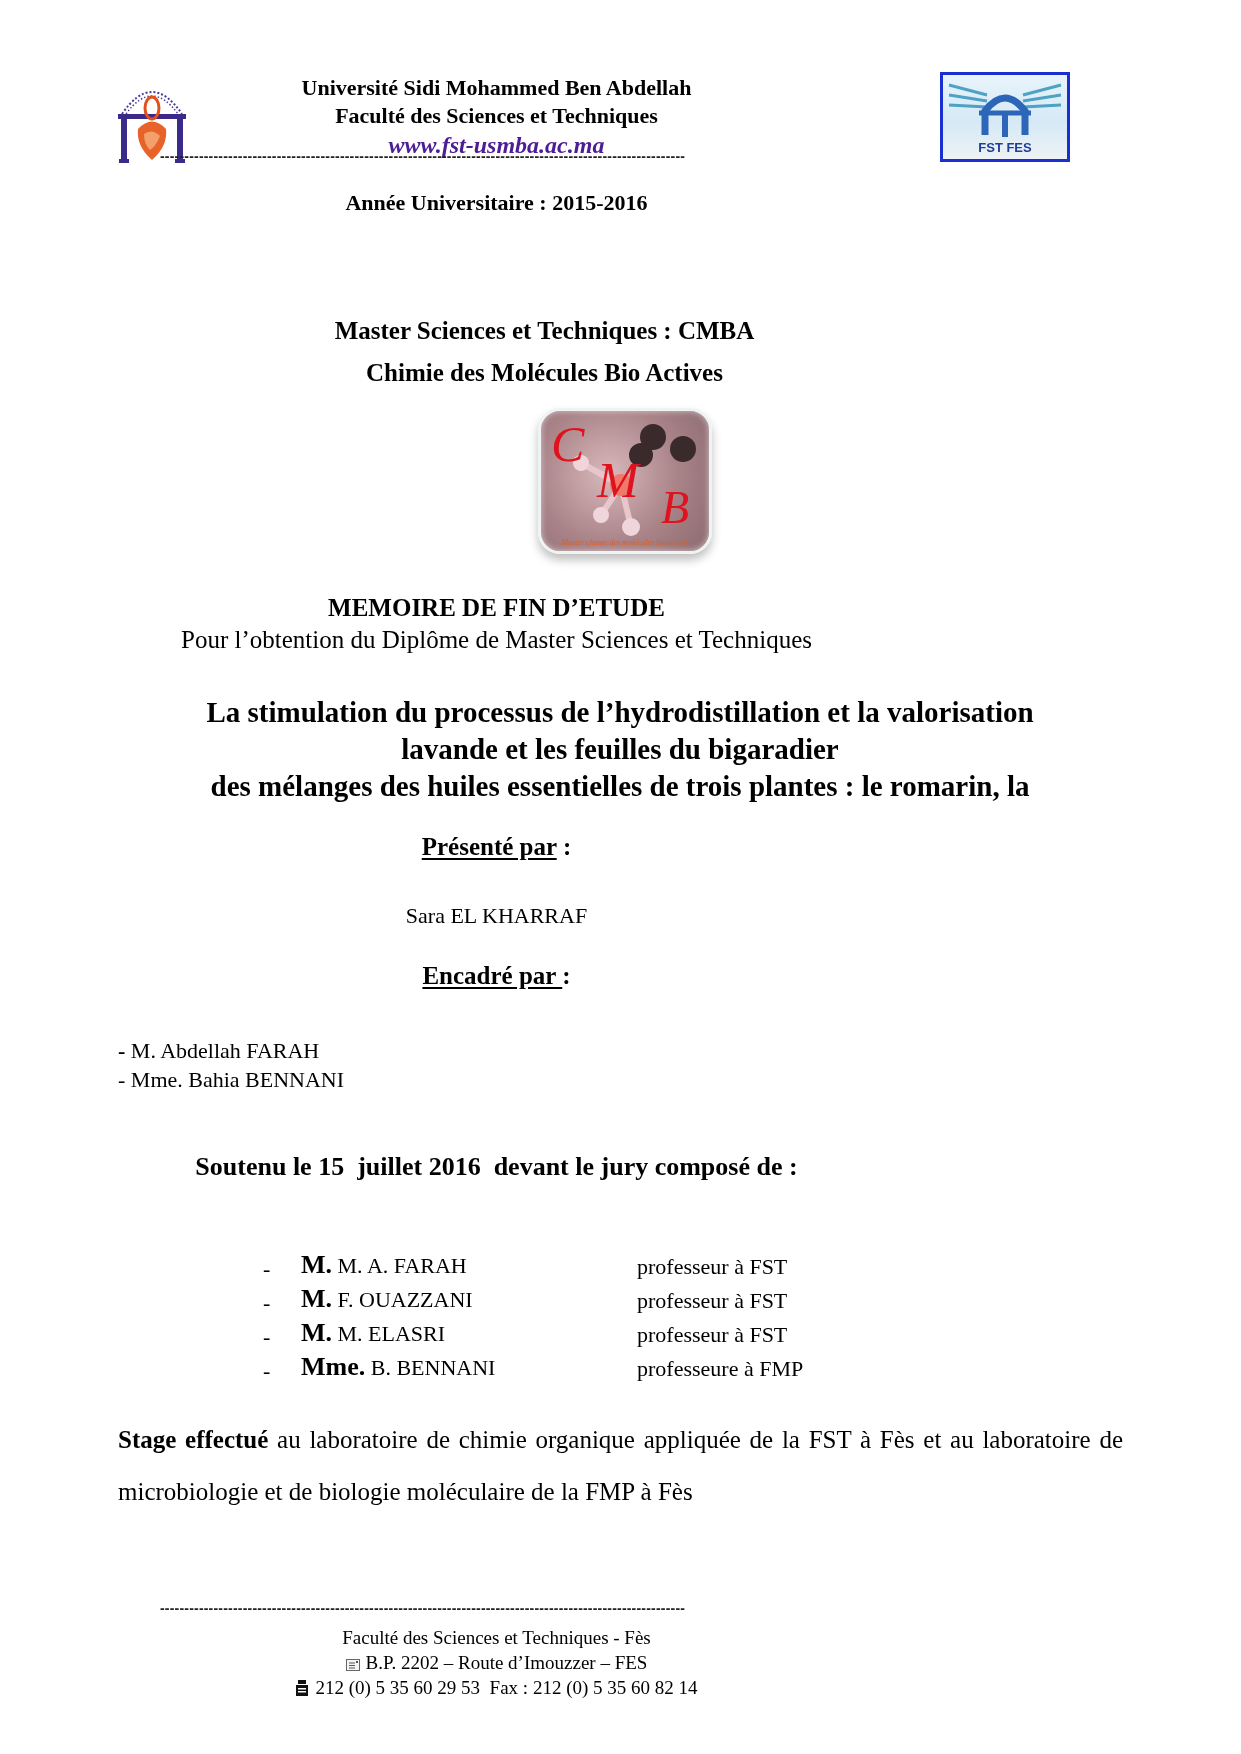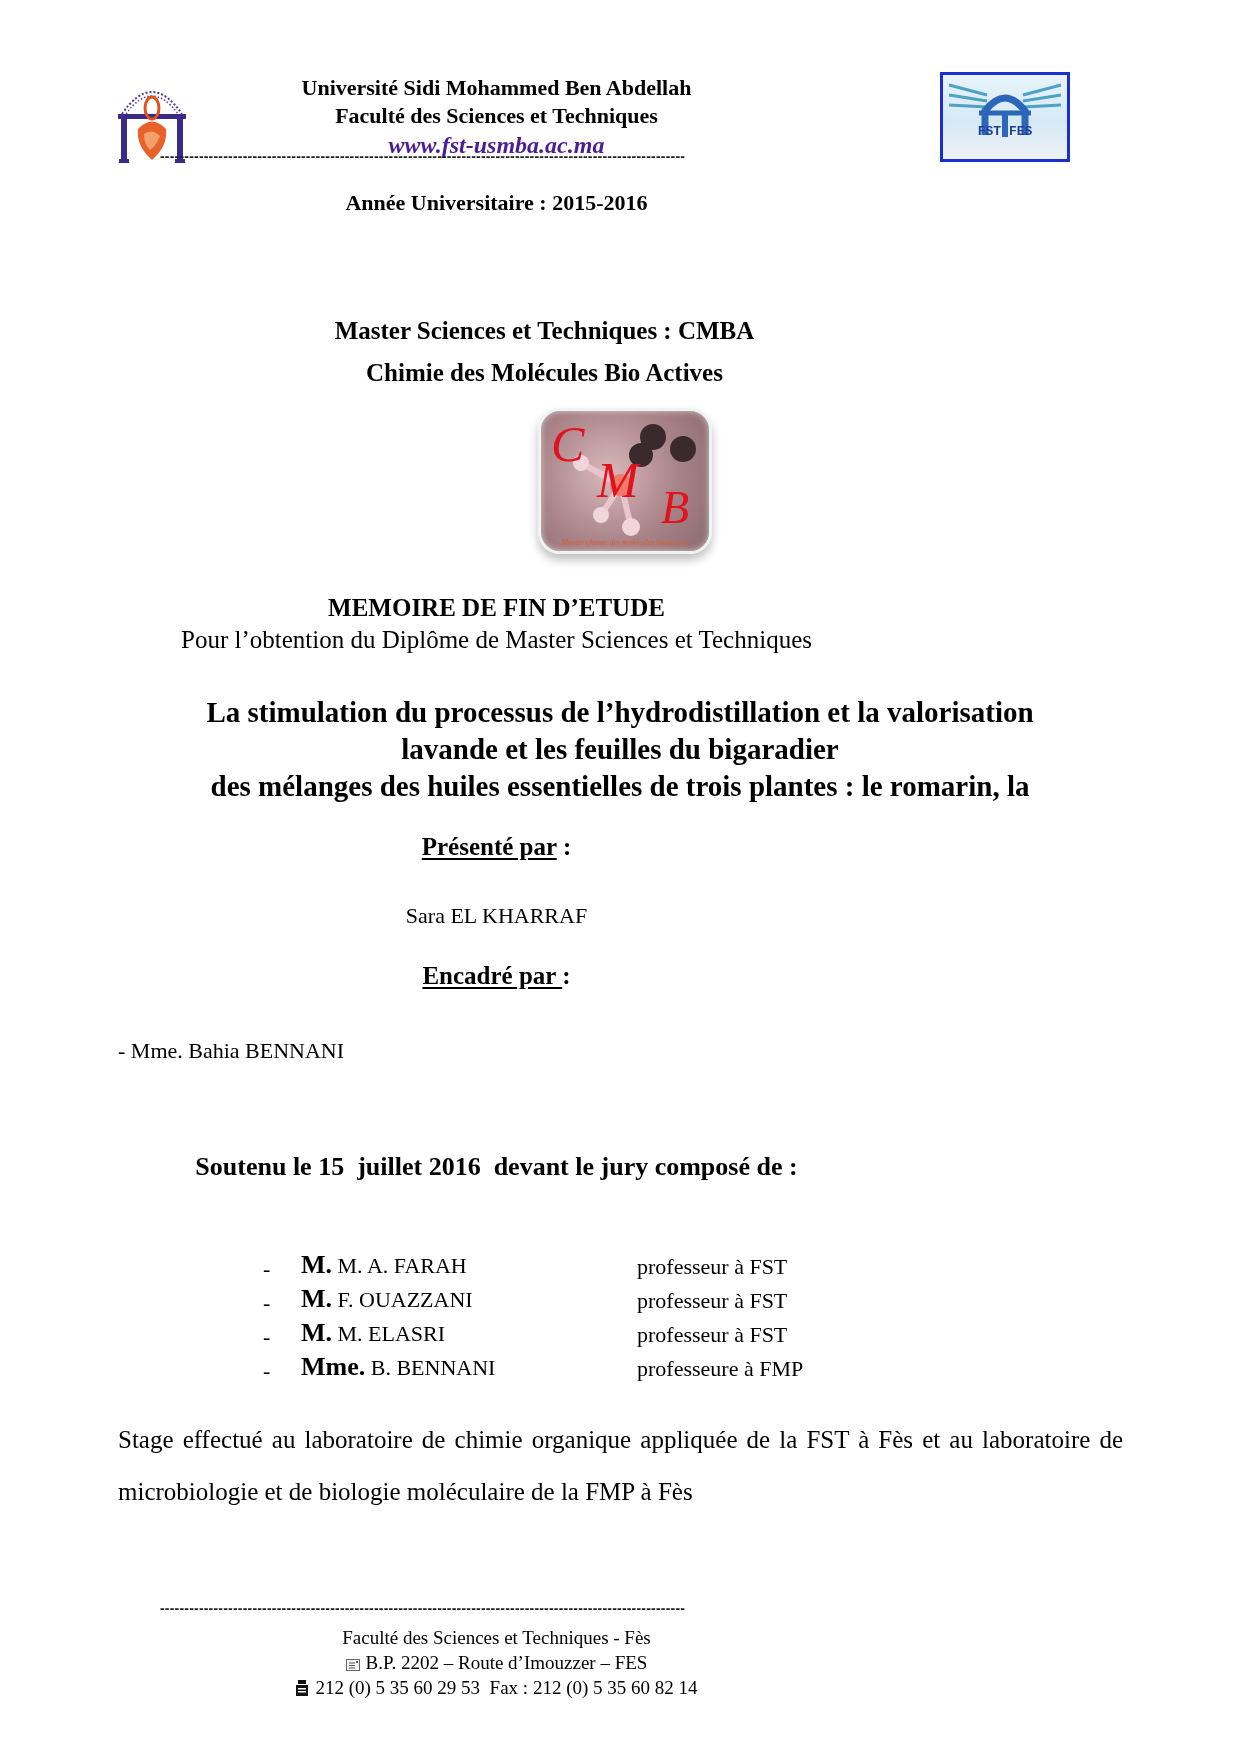--- a/index.html
+++ b/index.html
@@ -32,21 +32,21 @@
   .soutenu { font-weight: bold; font-size: 26px; }
 
   .jury { left: 263px; width: 600px; font-size: 22px; }
   .jury-row { position: relative; height: 34px; }
   .jury-row .dash-m { position: absolute; left: 0; top: 6px; }
   .jury-row .title { position: absolute; left: 38px; top: 0; font-weight: bold; font-size: 26px; }
   .jury-row .name { font-size: 22px; }
   .jury-row .role { position: absolute; left: 374px; top: 4px; }
 
   .stage { left: 118px; width: 1005px; font-size: 25px; line-height: 52px; text-align: justify; }
-  .stage .b { font-weight: normal; }
+  .stage .b { font-weight: bold; }
 
   .footer-line { font-size: 19px; line-height: 24px; }
   .ficon { display: inline-block; vertical-align: middle; margin-right: 6px; }
 
   
   .logo-left { left: 116px; top: 74px; width: 72px; height: 90px; }
   .logo-right { left: 940px; top: 72px; width: 130px; height: 90px; border: 3px solid #1a2fd0; box-sizing: border-box;
                 background: linear-gradient(180deg, #e8f4fb 0%, #d5e9f5 55%, #eef2f5 100%); }
   .cmb-logo { left: 538px; top: 408px; width: 168px; height: 140px; border-radius: 22px;
               background: radial-gradient(circle at 40% 45%, #d8b9bc 0%, #a98388 55%, #8a6a6f 100%);
@@ -82,21 +82,21 @@
         <line x1="6" y1="20" x2="44" y2="26"></line>
         <line x1="6" y1="30" x2="44" y2="32"></line>
       <line x1="118" y1="10" x2="80" y2="20"></line>
         <line x1="118" y1="20" x2="80" y2="26"></line>
         <line x1="118" y1="30" x2="80" y2="32"></line>
     </g>
     <path d="M42 60 L42 36 Q62 10 82 36 L82 60" fill="none" stroke="#2c66b8" stroke-width="7"></path>
     <line x1="36" y1="38" x2="88" y2="38" stroke="#2c66b8" stroke-width="5"></line>
     <line x1="62" y1="38" x2="62" y2="62" stroke="#2c66b8" stroke-width="6"></line>
   </svg>
-  <div style="position:absolute;left:0;right:0;bottom:20px;text-align:center;font-weight:bold;font-size:13px;color:#1f3f99;font-family:Liberation Mono, monospace;">FST FES</div>
+  <div style="position:absolute;left:0;right:0;bottom:4px;text-align:center;font-weight:bold;font-size:13px;color:#1f3f99;font-family:Liberation Sans, sans-serif;">FST FES</div>
 </div>
 
 <div class="abs dash" style="left:160px; top:148px; width:920px;">------------------------------------------------------------------------------------------------------------</div>
 
 <div class="abs center year" style="top:190px;">Année Universitaire : 2015-2016</div>
 
 <div class="abs center master" style="top:314px;">Master Sciences et Techniques : CMBA</div>
 <div class="abs center master" style="top:348px;margin-top:8px;">Chimie des Molécules Bio Actives</div>
 
 <div class="abs cmb-logo">
@@ -130,20 +130,21 @@
 <div class="abs center section-h" style="top:833px;">
   <u>Présenté par</u><span> :</span>
 </div>
 <div class="abs center plain" style="top:903px;">Sara EL KHARRAF</div>
 
 <div class="abs center section-h" style="top:962px;">
   <u>Encadré par </u><span>:</span>
 </div>
 
 <div class="abs sup-list" style="top:1036px;">
+  <div><span class="b">- </span><span>M. Abdellah FARAH</span></div>
   <div><span>- </span><span>Mme. Bahia BENNANI</span></div>
 </div>
 
 <div class="abs center soutenu" style="top:1152px; white-space:pre;">Soutenu le 15  juillet 2016  devant le jury composé de :</div>
 
 <div class="abs jury" style="top:1250px;">
   <div class="jury-row">
     <span class="dash-m">-</span>
     <span class="title"><span>M.</span><span class="name" style="font-weight:normal;"> M. A. FARAH</span></span>
     <span class="role">professeur à FST</span>

